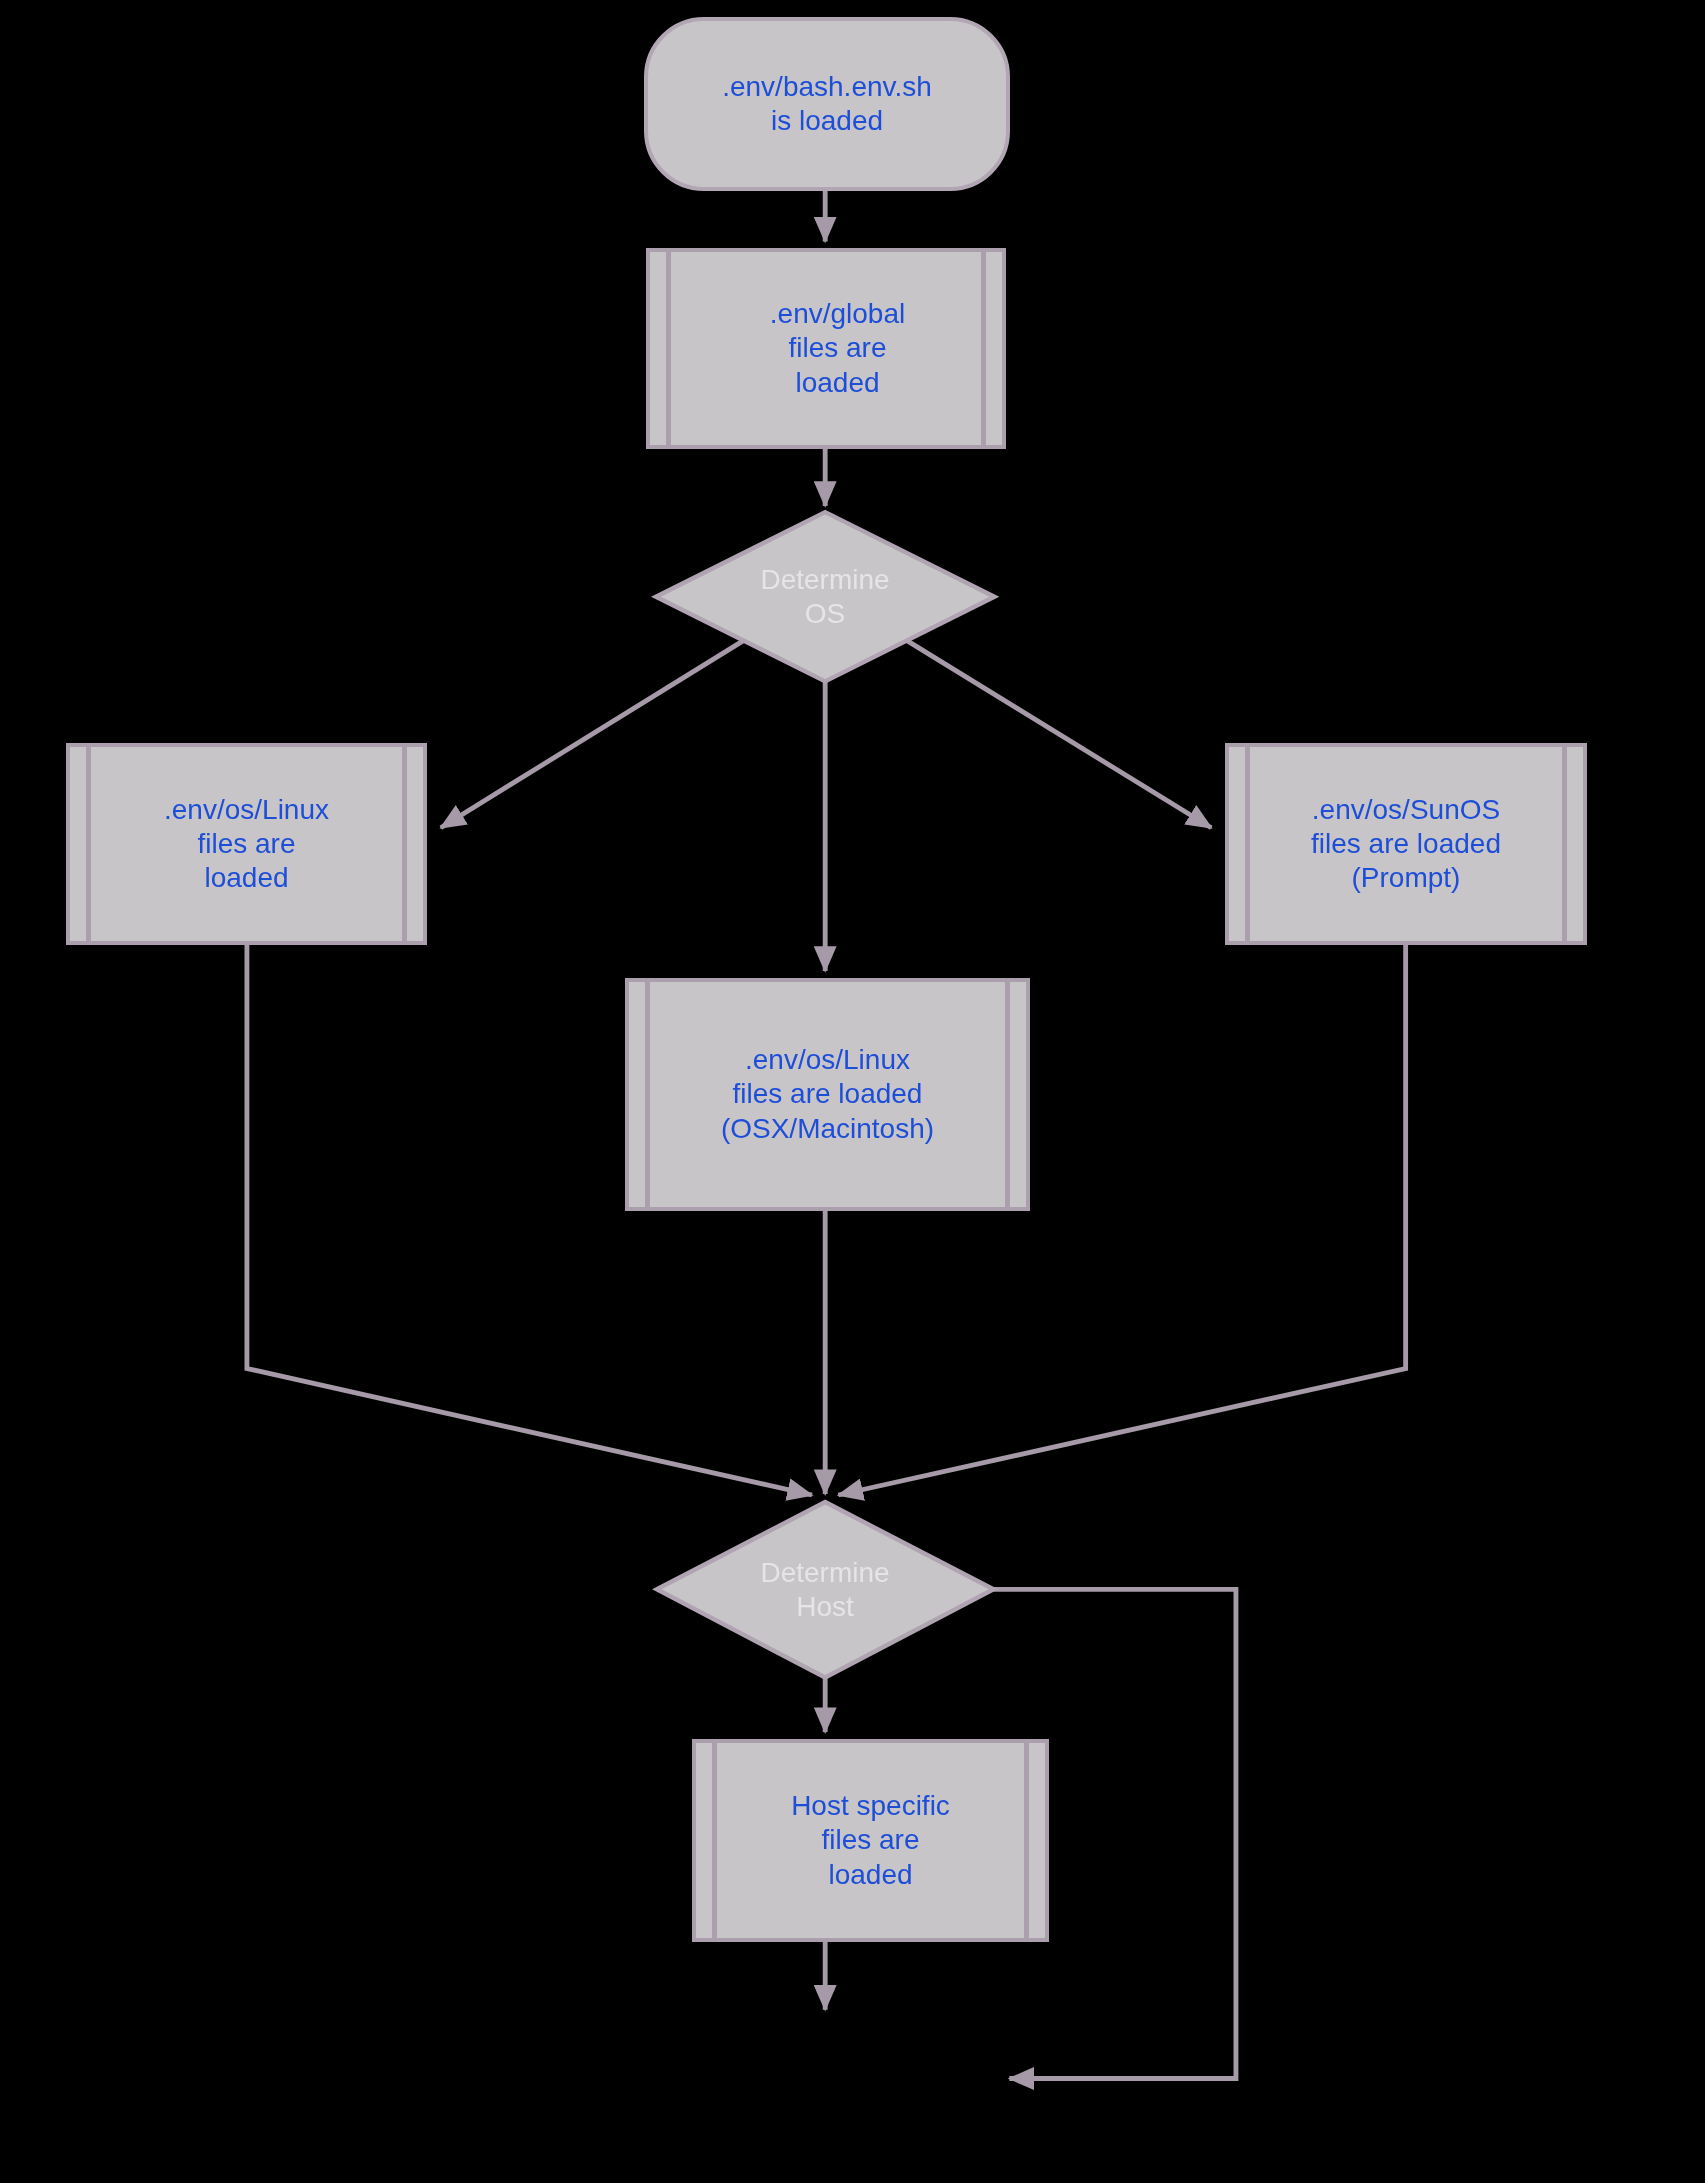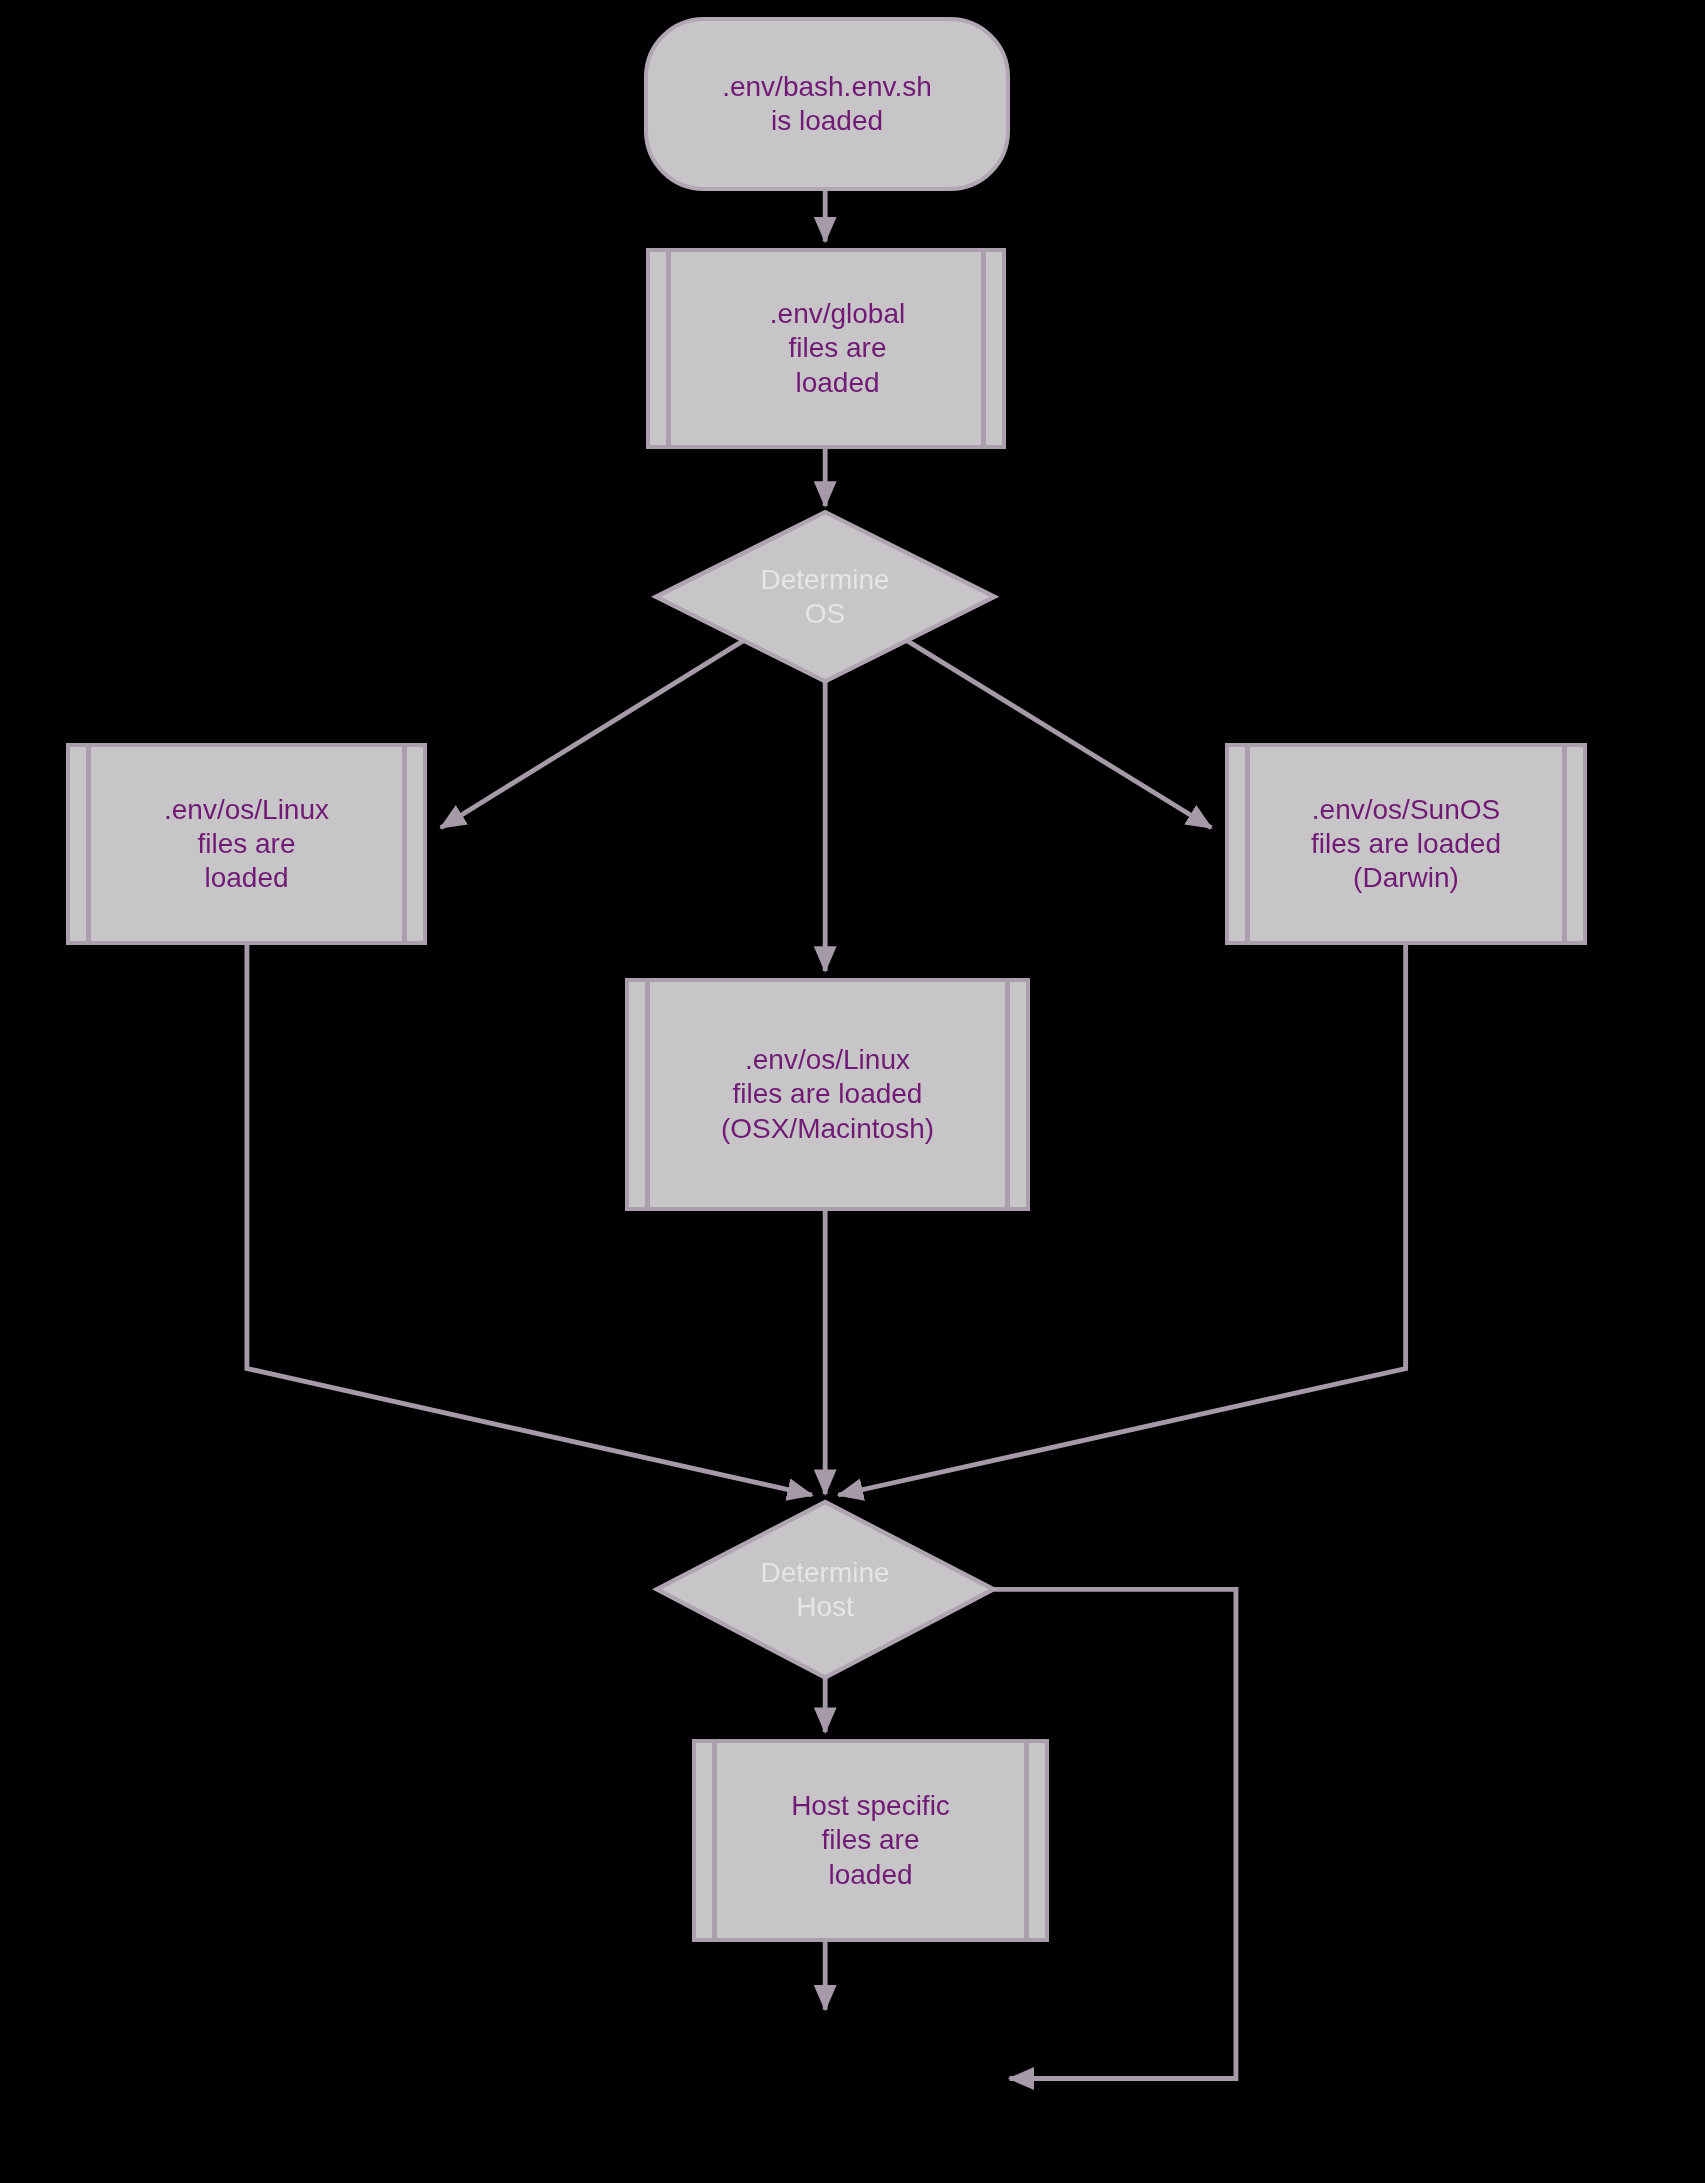--- a/index.html
+++ b/index.html
@@ -9,21 +9,21 @@
     background:#000;
     font-family:"Liberation Sans", sans-serif;
     overflow:hidden;
   }
   svg.edges{position:absolute;left:0;top:0;z-index:1;}
   .node{
     position:absolute;
     z-index:2;
     display:flex;align-items:center;justify-content:center;
     text-align:center;
-    color:#701a75;
+    color:#1d4ed8;
     font-size:28px;line-height:1.22;
     background:#c8c5c8;
     box-sizing:border-box;
   }
   .node span{white-space:pre-line;}
   .subroutine{border:4.8px solid #ab9fad;}
   .subroutine .bar{
     position:absolute;top:0;bottom:0;width:4.8px;
     background:#ab9fad;
   }
@@ -109,21 +109,21 @@
     <span>.env/os/Linux
 files are
 loaded</span>
   </div>
 
   <div class="node subroutine" style="left:1225px;top:743px;width:362px;height:202px;">
     <i class="bar left"></i>
     <i class="bar right"></i>
     <span>.env/os/SunOS
 files are loaded
-(Darwin)</span>
+(Prompt)</span>
   </div>
 
   <div class="node subroutine" style="left:625px;top:978px;width:405px;height:233px;">
     <i class="bar left"></i>
     <i class="bar right"></i>
     <span>.env/os/Linux
 files are loaded
 (OSX/Macintosh)</span>
   </div>
 

